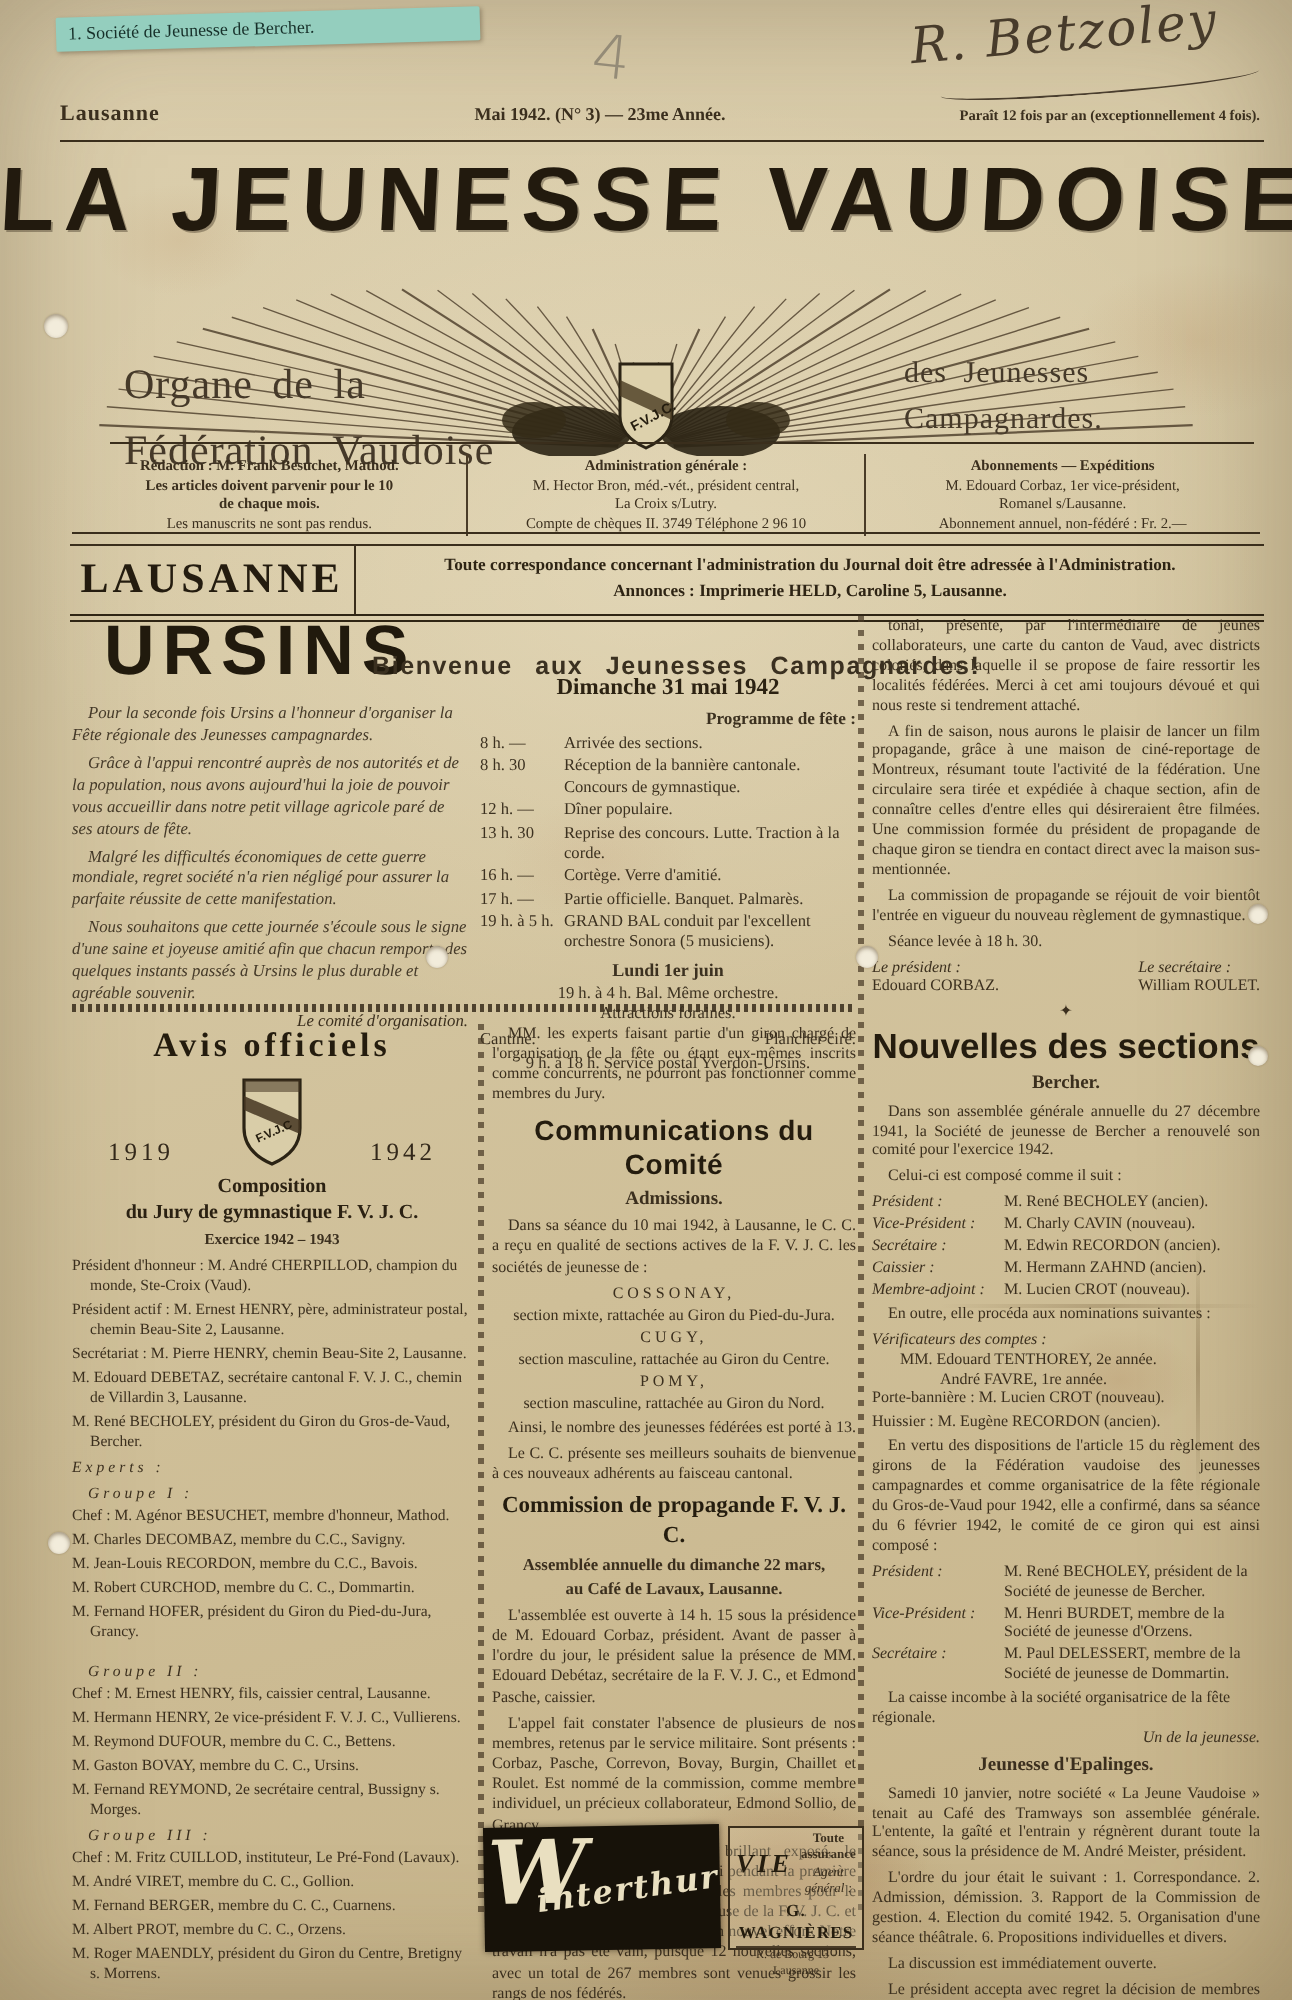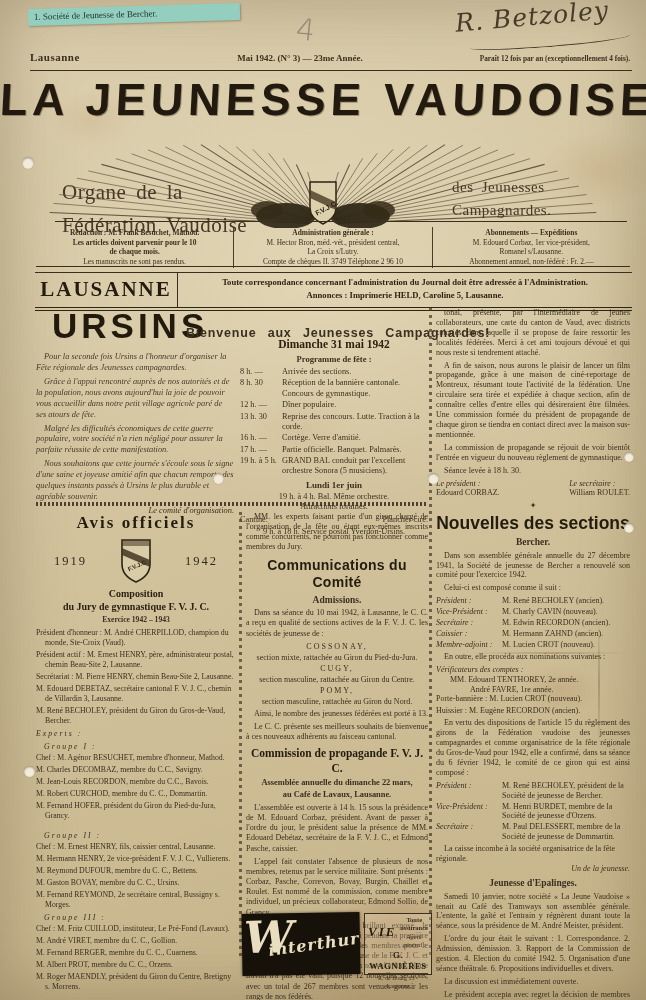--- a/index.html
+++ b/index.html
@@ -51,32 +51,32 @@
   .banner-text{flex:1;padding:3px 8px;font-size:8.6px;font-weight:bold;text-align:center;line-height:1.5;color:#2e2414;}
   .ursins-title{left:52px;top:306px;font-size:35px;font-weight:900;letter-spacing:4px;
     color:#211a0d;font-family:"Liberation Sans","DejaVu Sans",sans-serif;}
   .ursins-sub{left:186px;top:326px;font-size:12.5px;font-weight:bold;letter-spacing:.8px;
     word-spacing:7px;color:#3a3020;font-family:"Liberation Sans","DejaVu Sans",sans-serif;white-space:nowrap;}
   .ursins-text{left:36px;top:352px;width:198px;font-size:8.4px;line-height:1.3;font-style:italic;color:#44382а;}
   .ursins-text p{text-indent:8px;margin:0 0 3px;color:#453a29;}
   .ursins-sig{text-align:right;font-style:italic;margin-top:2px;}
   .programme{left:240px;top:337px;width:188px;font-size:8.3px;line-height:1.25;color:#3c3120;}
   .prog-date{font-size:11.5px;font-weight:bold;text-align:center;margin-bottom:3px;color:#2c2212;}
-  .prog-label{font-size:8.6px;font-weight:bold;text-align:center;margin-bottom:2px;}
+  .prog-label{font-size:8.6px;font-weight:bold;text-align:right;margin-bottom:2px;}
   .prow{display:flex;margin-bottom:1px;}
   .ptime{width:42px;white-space:nowrap;flex:none;}
   .ptext{flex:1;}
   .prog-mon{font-size:9px;font-weight:bold;text-align:center;margin:3px 0 1px;}
   .prog-split{display:flex;justify-content:space-between;margin-top:2px;}
   .hatch-h{left:36px;top:502px;width:392px;height:4px;
     background:repeating-linear-gradient(90deg,rgba(55,43,26,.85) 0 2px,transparent 2px 4px);}
   .vhatch{width:2.5px;background:repeating-linear-gradient(180deg,rgba(70,55,35,.7) 0 3px,transparent 3px 7px);}
   .avis{left:36px;top:512px;width:200px;font-size:7.8px;line-height:1.28;}
   .avis-title{font-size:17px;font-weight:bold;text-align:center;letter-spacing:2px;color:#241c0e;margin-bottom:4px;}
-  .years{display:flex;align-items:center;justify-content:space-between;padding:0 18px;margin-bottom:3px;}
+  .years{display:flex;align-items:flex-end;justify-content:space-between;padding:0 18px;margin-bottom:3px;}
   .year{font-size:12.5px;letter-spacing:2px;color:#33281а;color:#33281a;}
   .comp-title{font-size:10px;font-weight:bold;text-align:center;line-height:1.3;color:#2b2112;}
   .exercice{font-size:7.6px;font-weight:bold;text-align:center;margin:2px 0 4px;}
   .hang{padding-left:9px;text-indent:-9px;margin-bottom:2px;}
   .glabel{font-style:italic;letter-spacing:2px;margin:3px 0 1px;}
   .mid{left:246px;top:512px;width:182px;font-size:8px;line-height:1.27;}
   .mid p{text-indent:8px;margin:0 0 3px;}
   .comm-title{font-size:14px;font-weight:bold;text-align:center;margin:4px 0 2px;color:#241c0e;
     font-family:"Liberation Sans","DejaVu Sans",sans-serif;letter-spacing:.3px;}
   .adm-title{font-size:9.5px;font-weight:bold;text-align:center;margin-bottom:2px;}
@@ -229,21 +229,21 @@
       <div>Toute  correspondance  concernant  l'administration  du  Journal  doit  être  adressée  à  l'Administration.</div>
       <div>Annonces :  Imprimerie  HELD,  Caroline 5,  Lausanne.</div>
     </div>
   </div>
 
   <div class="abs ursins-title">URSINS</div>
   <div class="abs ursins-sub">Bienvenue aux Jeunesses Campagnardes!</div>
   <div class="abs ursins-text">
     <p>Pour la seconde fois Ursins a l'honneur d'organiser la Fête régionale des Jeunesses campagnardes.</p>
     <p>Grâce à l'appui rencontré auprès de nos autorités et de la population, nous avons aujourd'hui la joie de pouvoir vous accueillir dans notre petit village agricole paré de ses atours de fête.</p>
-    <p>Malgré les difficultés économiques de cette guerre populaire, votre société n'a rien négligé pour assurer la parfaite réussite de cette manifestation.</p>
+    <p>Malgré les difficultés économiques de cette guerre mondiale, regret société n'a rien négligé pour assurer la parfaite réussite de cette manifestation.</p>
     <p>Nous souhaitons que cette journée s'écoule sous le signe d'une saine et joyeuse amitié afin que chacun remporte des quelques instants passés à Ursins le plus durable et agréable souvenir.</p>
     <div class="ursins-sig">Le comité d'organisation.</div>
   </div>
 
   <div class="abs programme">
     <div class="prog-date">Dimanche 31 mai 1942</div>
     <div class="prog-label">Programme de fête :</div>
     <div class="prow">
         <span class="ptime">8 h. —</span>
         <span class="ptext">Arrivée des sections.</span>

